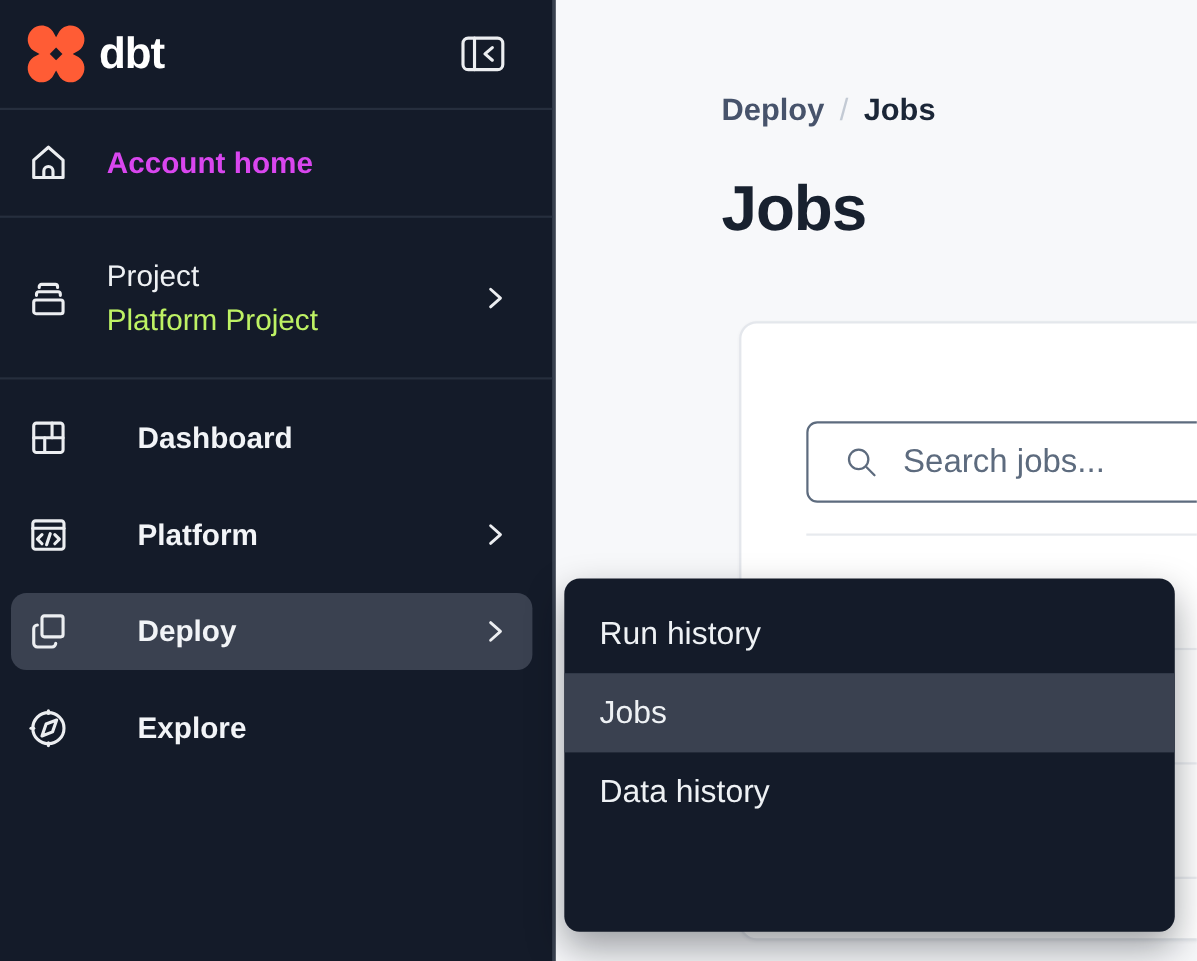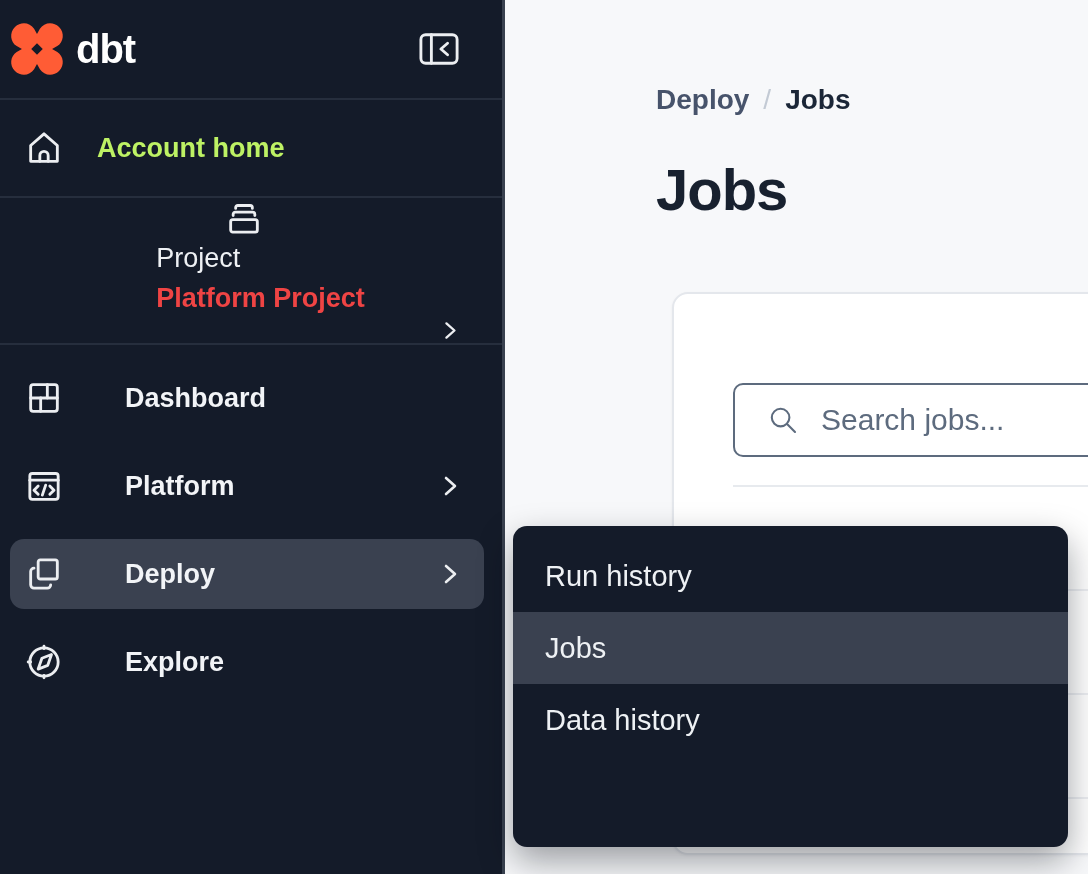--- a/index.html
+++ b/index.html
@@ -12,46 +12,46 @@
 
   
   .sidebar {
     position:absolute; left:0; top:0; width:505px; height:874px;
     background:#141b29;
     border-right:3px solid #39414f;
     color:#f2f4f7;
   }
   .sb-header {
     height:100px; display:flex; align-items:center;
-    padding:0 40px 0 8px;
+    padding:0 40px 0 22px;
     border-bottom:2px solid #262e3d;
   }
   .logo-mark { width:58px; height:58px; display:block; }
   .logo-text {
     color:#ffffff; font-weight:700; font-size:40px; margin-left:10px;
     letter-spacing:-1px;
   }
   .collapse-btn {
     margin-left:auto; width:46px; height:40px; display:flex;
     align-items:center; justify-content:center; cursor:pointer;
     background:none; border:none;
   }
   .sb-row {
     display:flex; align-items:center;
     padding-left:24px; padding-right:38px;
   }
   .sb-row .icon { width:40px; height:40px; flex:0 0 40px; }
-  .sb-row .label { margin-left:33px; font-size:27px; font-weight:700; color:#bef264;text-align:center; }
+  .sb-row .label { margin-left:33px; font-size:27px; font-weight:700; color:#d946ef;text-align:center; }
   .sb-chevron { margin-left:auto; width:28px; height:28px; }
 
   .row-account { height:98px; border-bottom:2px solid #262e3d; }
-  .row-project { height:147px; border-bottom:2px solid #262e3d;flex-direction:column; }
+  .row-project { height:147px; border-bottom:2px solid #262e3d; }
   .project-lines { margin-left:33px; display:flex; flex-direction:column; line-height:40px; }
   .project-top { font-size:27px; font-weight:400; color:#eef1f4; }
-  .project-bottom { font-size:27px; font-weight:700; color:#ef4444; }
+  .project-bottom { font-size:27px; font-weight:400; color:#bef264; }
 
   .sb-nav { padding-top:9px; }
   .nav-row {
     height:88px; margin:0 18px 0 10px; border-radius:14px;
     display:flex; align-items:center;
     padding-left:14px; padding-right:20px;
     cursor:pointer;
     gap:28px;
   }
   .nav-row .icon { width:40px; height:40px; flex:0 0 40px; }

